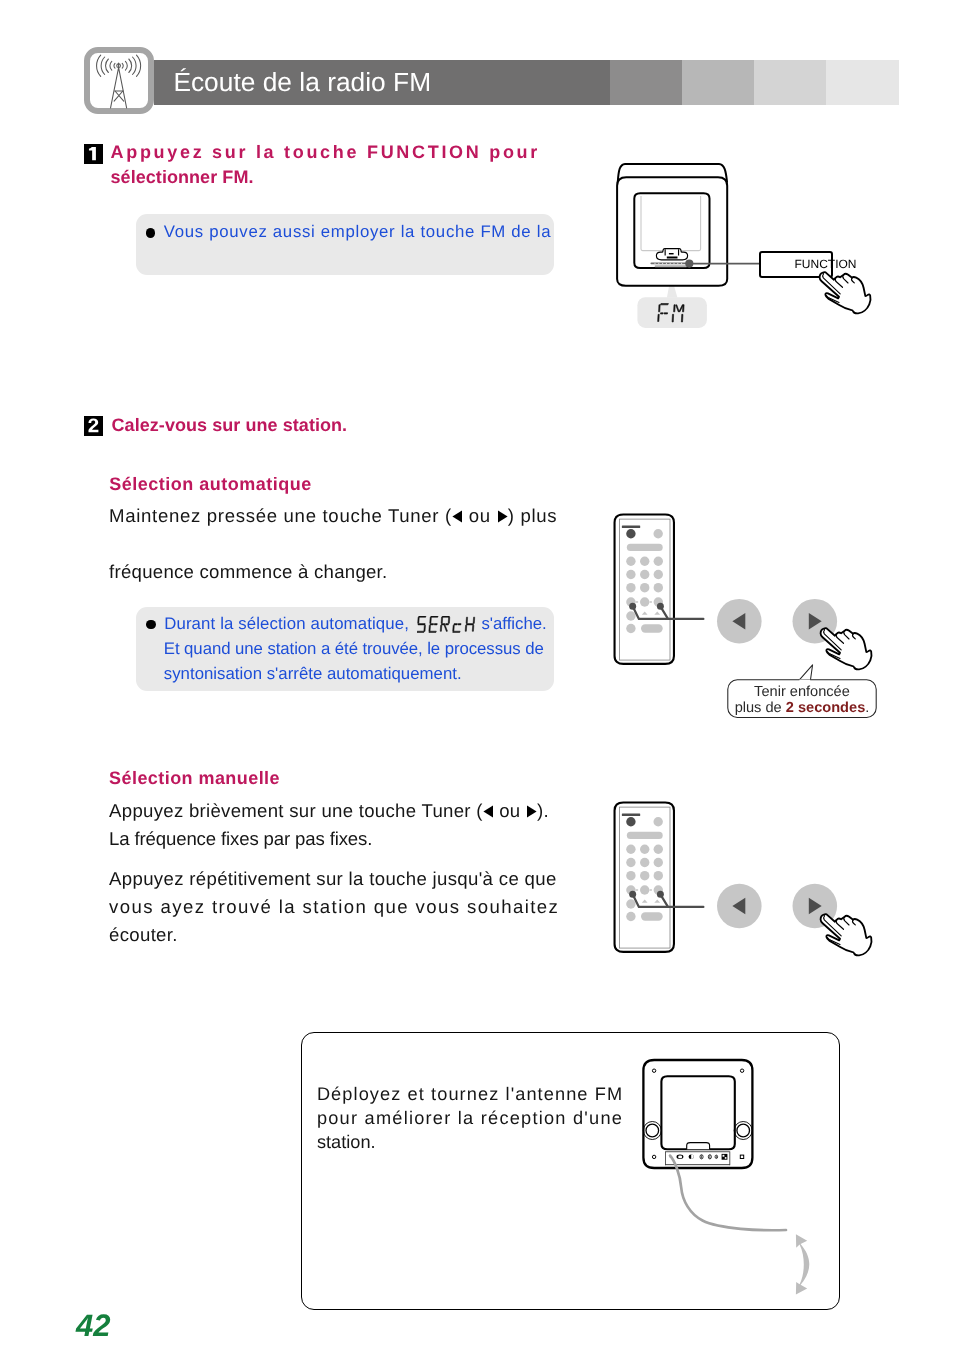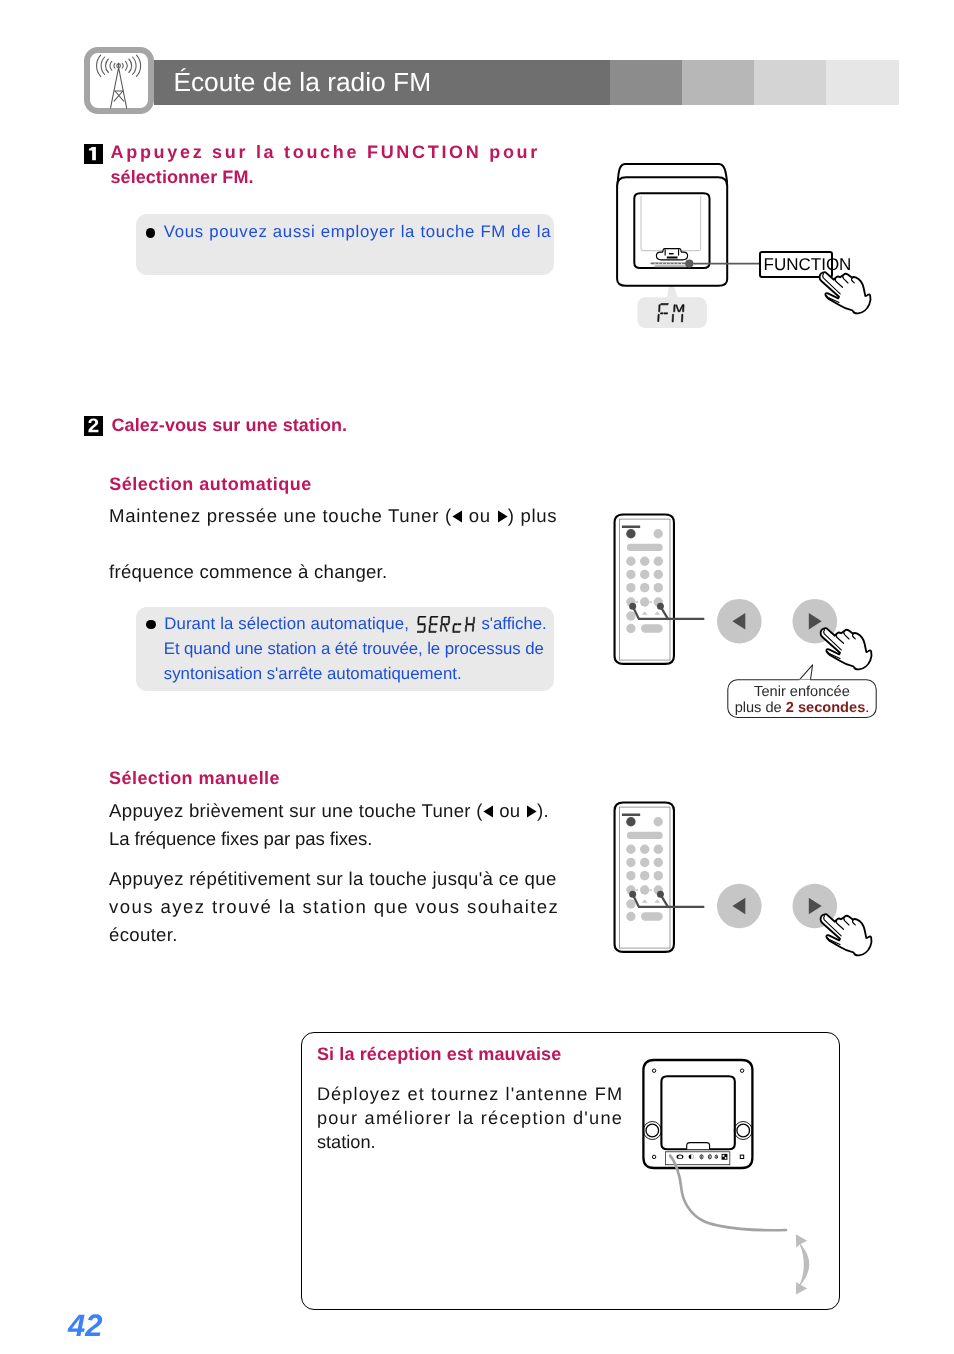--- a/index.html
+++ b/index.html
@@ -188,21 +188,21 @@
       <polygon points="27.9,2.75 29.1,2.75 28.7,9.85 27.5,9.85"></polygon>
 
       <polygon points="26.75,12.35 27.95,12.35 27.55,19.95 26.35,19.95"></polygon>
 
       <polygon points="20.7,2.95 21.75,2.75 24.15,9.6 23.3,9.9"></polygon>
       <polygon points="27.35,2.75 28.35,2.95 24.8,9.9 23.95,9.6"></polygon>
     </g>
   </svg>
 
   <div class="abs" id="fn-box" style="left:759px;top:242.5px;width:74px;height:27px;border:2.1px solid #000;border-radius:3px;box-sizing:border-box;background:#fff"></div>
-  <div class="abs" id="fn-label" style="left:763px;top:242.5px;width:89px;height:27px;line-height:27px;text-align:center;font-size:17px;color:#000">FUNCTION</div>
+  <div class="abs" id="fn-label" style="left:781px;top:242.5px;width:89px;height:27px;line-height:27px;text-align:center;font-size:12px;color:#000">FUNCTION</div>
 
   <svg class="abs" id="hand1" style="left:818px;top:258px" width="60" height="50" viewBox="0 0 60 50">
     <use href="#hand-template"></use>
   </svg>
 
   <div class="abs" style="left:84.1px;top:407.8px;width:19.1px;height:20px;background:#000">
     <svg width="19.1" height="20" viewBox="0 0 19.1 20">
       <title>2</title>
       <path d="M4.5 16.35 L4.5 14.0 C5.4 12.4 6.8 11.0 8.7 9.55 C10.5 8.2 11.2 7.45 11.2 6.35 C11.2 5.25 10.4 4.6 9.25 4.6 C8.0 4.6 7.3 5.35 7.2 6.9 L4.45 6.9 C4.55 4.05 6.3 2.45 9.35 2.45 C12.3 2.45 14.2 4.0 14.2 6.3 C14.2 8.05 13.35 9.15 11.0 10.85 C9.6 11.9 8.6 12.8 8.0 13.75 L14.4 13.75 L14.4 16.35 Z" fill="#fff"></path>
     </svg>
@@ -325,21 +325,20 @@
       <polygon points="135.3,101.8 135.3,118.2 122.4,110.0" fill="#4d4d4d"></polygon>
       <circle cx="204.8" cy="110.0" r="22.3" fill="#c6c6c6"></circle>
       <polygon points="198.8,101.8 198.8,118.2 211.7,110.0" fill="#4d4d4d"></polygon>
     </g>
   </svg>
   <svg class="abs" id="hand3" style="left:818.8px;top:900.3px" width="60" height="50" viewBox="0 0 60 50">
     <use href="#hand-template"></use>
   </svg>
 
   <div class="abs" style="left:300.5px;top:1024.2px;width:539px;height:278px;border:1.7px solid #000;border-radius:13px;box-sizing:border-box"></div>
-  <div class="abs h1" style="left:316.9px;top:1036.2px;white-space:nowrap;letter-spacing:0.12px">Si la réception est mauvaise</div>
   <div class="abs body" style="left:316.9px;top:1075.5px;white-space:nowrap;letter-spacing:1.09px;font-size:18.2px">Déployez et tournez l'antenne FM</div>
   <div class="abs body" style="left:316.9px;top:1099.7px;white-space:nowrap;letter-spacing:1.24px;font-size:18.2px">pour améliorer la réception d'une</div>
   <div class="abs body" style="left:316.9px;top:1123.9px;white-space:nowrap;letter-spacing:0.02px;font-size:18.2px">station.</div>
 
   <svg class="abs" id="illu4" style="left:640px;top:1045px" width="180" height="250" viewBox="0 0 180 250">
 
     <path fill="#bdbdbd" d="M155.9 181.2 L167.2 187.7 L160.6 191.0
          C 166.0 197.5 169.3 204.0 169.3 211.3
          C 169.3 218.6 166.0 225.3 160.6 231.7
          L 167.2 235.6 L 155.9 241.5 L 156.2 229.1 L 159.6 231.2
@@ -385,15 +384,15 @@
         <rect x="76.1" y="102.5" width="0.55" height="2.6" fill="#000"></rect>
         <rect x="81.6" y="100.9" width="5.8" height="5.8" fill="#000"></rect>
         <rect x="82.5" y="101.8" width="1.9" height="1.9" fill="#fff"></rect>
         <rect x="84.8" y="104.1" width="1.7" height="1.7" fill="#fff"></rect>
       </g>
     </g>
 
     <path d="M30.1 102.6 C 34.8 108.0 40.0 121.0 41.2 134.5 C 42.4 148.0 50.0 161.0 62.5 167.5 C 79.0 176.0 120.0 178.0 146.0 177.0" fill="none" stroke="#a3a3a3" stroke-width="2.7" stroke-linecap="round"></path>
   </svg>
 
-  <div class="abs" style="left:68px;top:1300px;font-size:31px;font-weight:700;font-style:italic;color:#3b82f6">42</div>
+  <div class="abs" style="left:76px;top:1300px;font-size:31px;font-weight:700;font-style:italic;color:#15803d">42</div>
 
 </div>
 
 </body></html>

